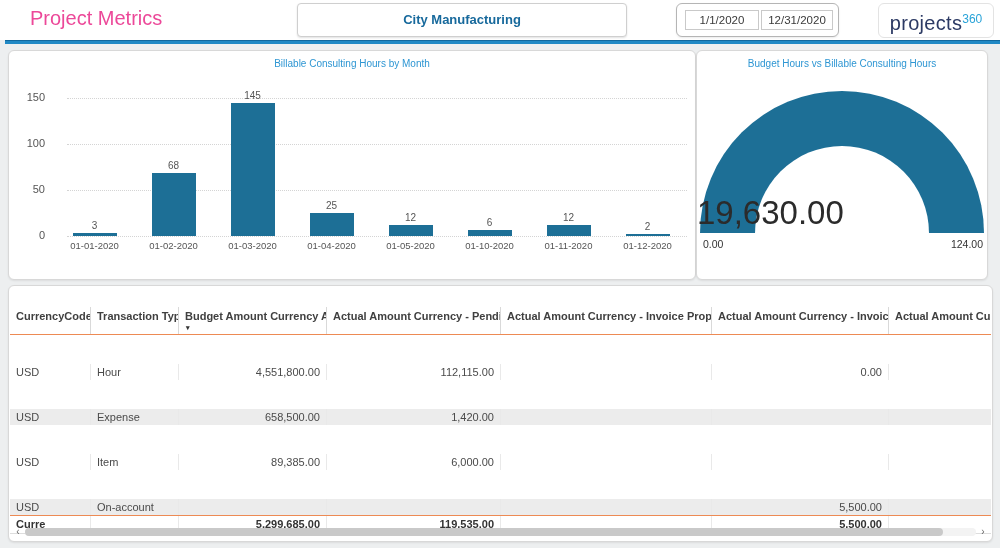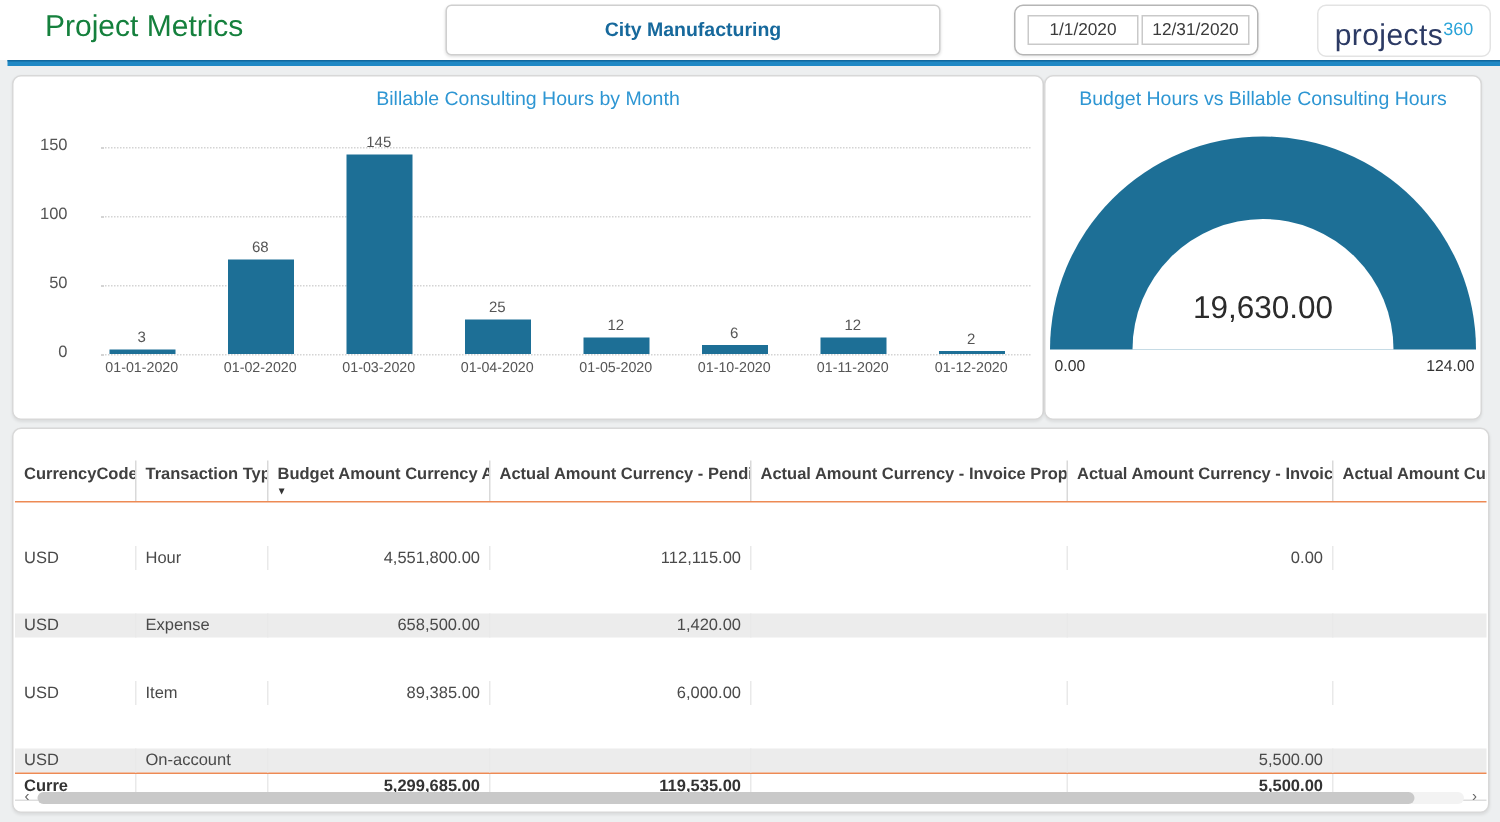--- a/index.html
+++ b/index.html
@@ -3,21 +3,21 @@
 <meta charset="utf-8">
 <style>
   html,body{margin:0;padding:0;}
   body{
     width:1000px;height:548px;position:relative;overflow:hidden;
     background:#edeff0;font-family:"Liberation Sans",sans-serif;
     -webkit-font-smoothing:antialiased;
   }
   
   .topbar{position:absolute;left:0;top:0;width:1000px;height:40px;background:#ffffff;}
-  .page-title{position:absolute;left:30px;top:7px;font-size:20px;color:#15803d;}
+  .page-title{position:absolute;left:30px;top:7px;font-size:20px;color:#ec4899;}
   .company-box{
     position:absolute;left:297px;top:3px;width:328px;height:32px;background:#fff;
     border:1px solid #cfcfcf;border-radius:4px;box-shadow:0 1px 2px rgba(0,0,0,.12);
     text-align:center;line-height:32px;font-size:13px;font-weight:bold;color:#17699c;cursor:pointer;
   }
   .date-box{
     position:absolute;left:676px;top:3px;width:161px;height:32px;background:#fff;
     border:1px solid #b5b5b5;border-radius:6px;box-shadow:0 1px 2px rgba(0,0,0,.08);
   }
   .date-input{
@@ -32,39 +32,39 @@
     text-align:center;line-height:31px;white-space:nowrap;
   }
   .logo-main{font-size:20px;color:#2c3a64;letter-spacing:.3px;}
   .logo-sup{font-size:12px;color:#29a3d8;vertical-align:7px;}
   .blue-rule{position:absolute;left:5px;top:40px;width:995px;height:3px;background:#2089c5;border-top:1px solid #11689e;}
   
   .panel{
     position:absolute;background:#fff;border:1px solid #d8d8d8;border-radius:6px;
     box-shadow:0 1px 2px rgba(0,0,0,.08);
   }
-  .panel-title{text-align:center;color:#2e96d3;font-size:13px;margin-top:7px;white-space:nowrap;overflow:hidden;}
+  .panel-title{text-align:center;color:#2e96d3;font-size:10px;margin-top:7px;white-space:nowrap;overflow:hidden;}
   .bar-panel{left:8px;top:50px;width:686px;height:228px;}
   .gauge-panel{left:696px;top:50px;width:290px;height:228px;}
   .table-panel{left:8px;top:285px;width:983px;height:255px;}
   
   .bc-yaxis{position:absolute;left:0;top:0;width:40px;height:190px;}
   .bc-ytick{position:absolute;right:4px;width:36px;text-align:right;font-size:11px;color:#555;}
   .bc-plot{position:absolute;left:46px;top:47px;width:632px;height:138px;}
   .bc-grid{position:absolute;left:12px;right:0;height:0;border-top:1px dotted #d4d4d4;}
   .bc-bars{position:absolute;left:0;top:0;width:100%;height:138px;display:flex;}
   .bc-slot{flex:1;position:relative;}
   .bc-bar{position:absolute;bottom:0;left:50%;margin-left:-22px;width:44px;background:#1d6f96;cursor:pointer;}
   .bc-vlabel{position:absolute;left:0;width:100%;text-align:center;font-size:10px;color:#555;}
   .bc-xlabels{position:absolute;left:46px;top:189px;width:632px;display:flex;}
   .bc-xlabel{flex:1;text-align:center;font-size:9.5px;color:#555;white-space:nowrap;}
   
   .gauge-outer{position:absolute;left:3px;top:40px;width:284px;height:142px;background:#1d6f96;border-radius:142px 142px 0 0;}
   .gauge-inner{position:absolute;left:58px;top:95px;width:174px;height:87px;background:#fff;border-radius:87px 87px 0 0;}
-  .gauge-value{position:absolute;left:0;top:143px;width:100%;text-align:center;font-size:21px;color:#2b2b2b;white-space:nowrap;}
+  .gauge-value{position:absolute;left:0;top:143px;width:100%;text-align:left;font-size:33px;color:#2b2b2b;white-space:nowrap;}
   .gauge-min{position:absolute;left:6px;top:187px;font-size:10.5px;color:#333;}
   .gauge-max{position:absolute;right:4px;top:187px;font-size:10.5px;color:#333;}
   
   .tbl{position:absolute;left:1px;top:21px;right:1px;}
   .trow{display:flex;align-items:stretch;}
   .tcell{
     padding:0 6px;font-size:11px;color:#4a4a4a;line-height:16px;height:16px;
     white-space:nowrap;overflow:hidden;border-right:1px solid #e9e9e9;flex:none;
   }
   .trow .tcell:last-child{border-right:none;flex:1;}

